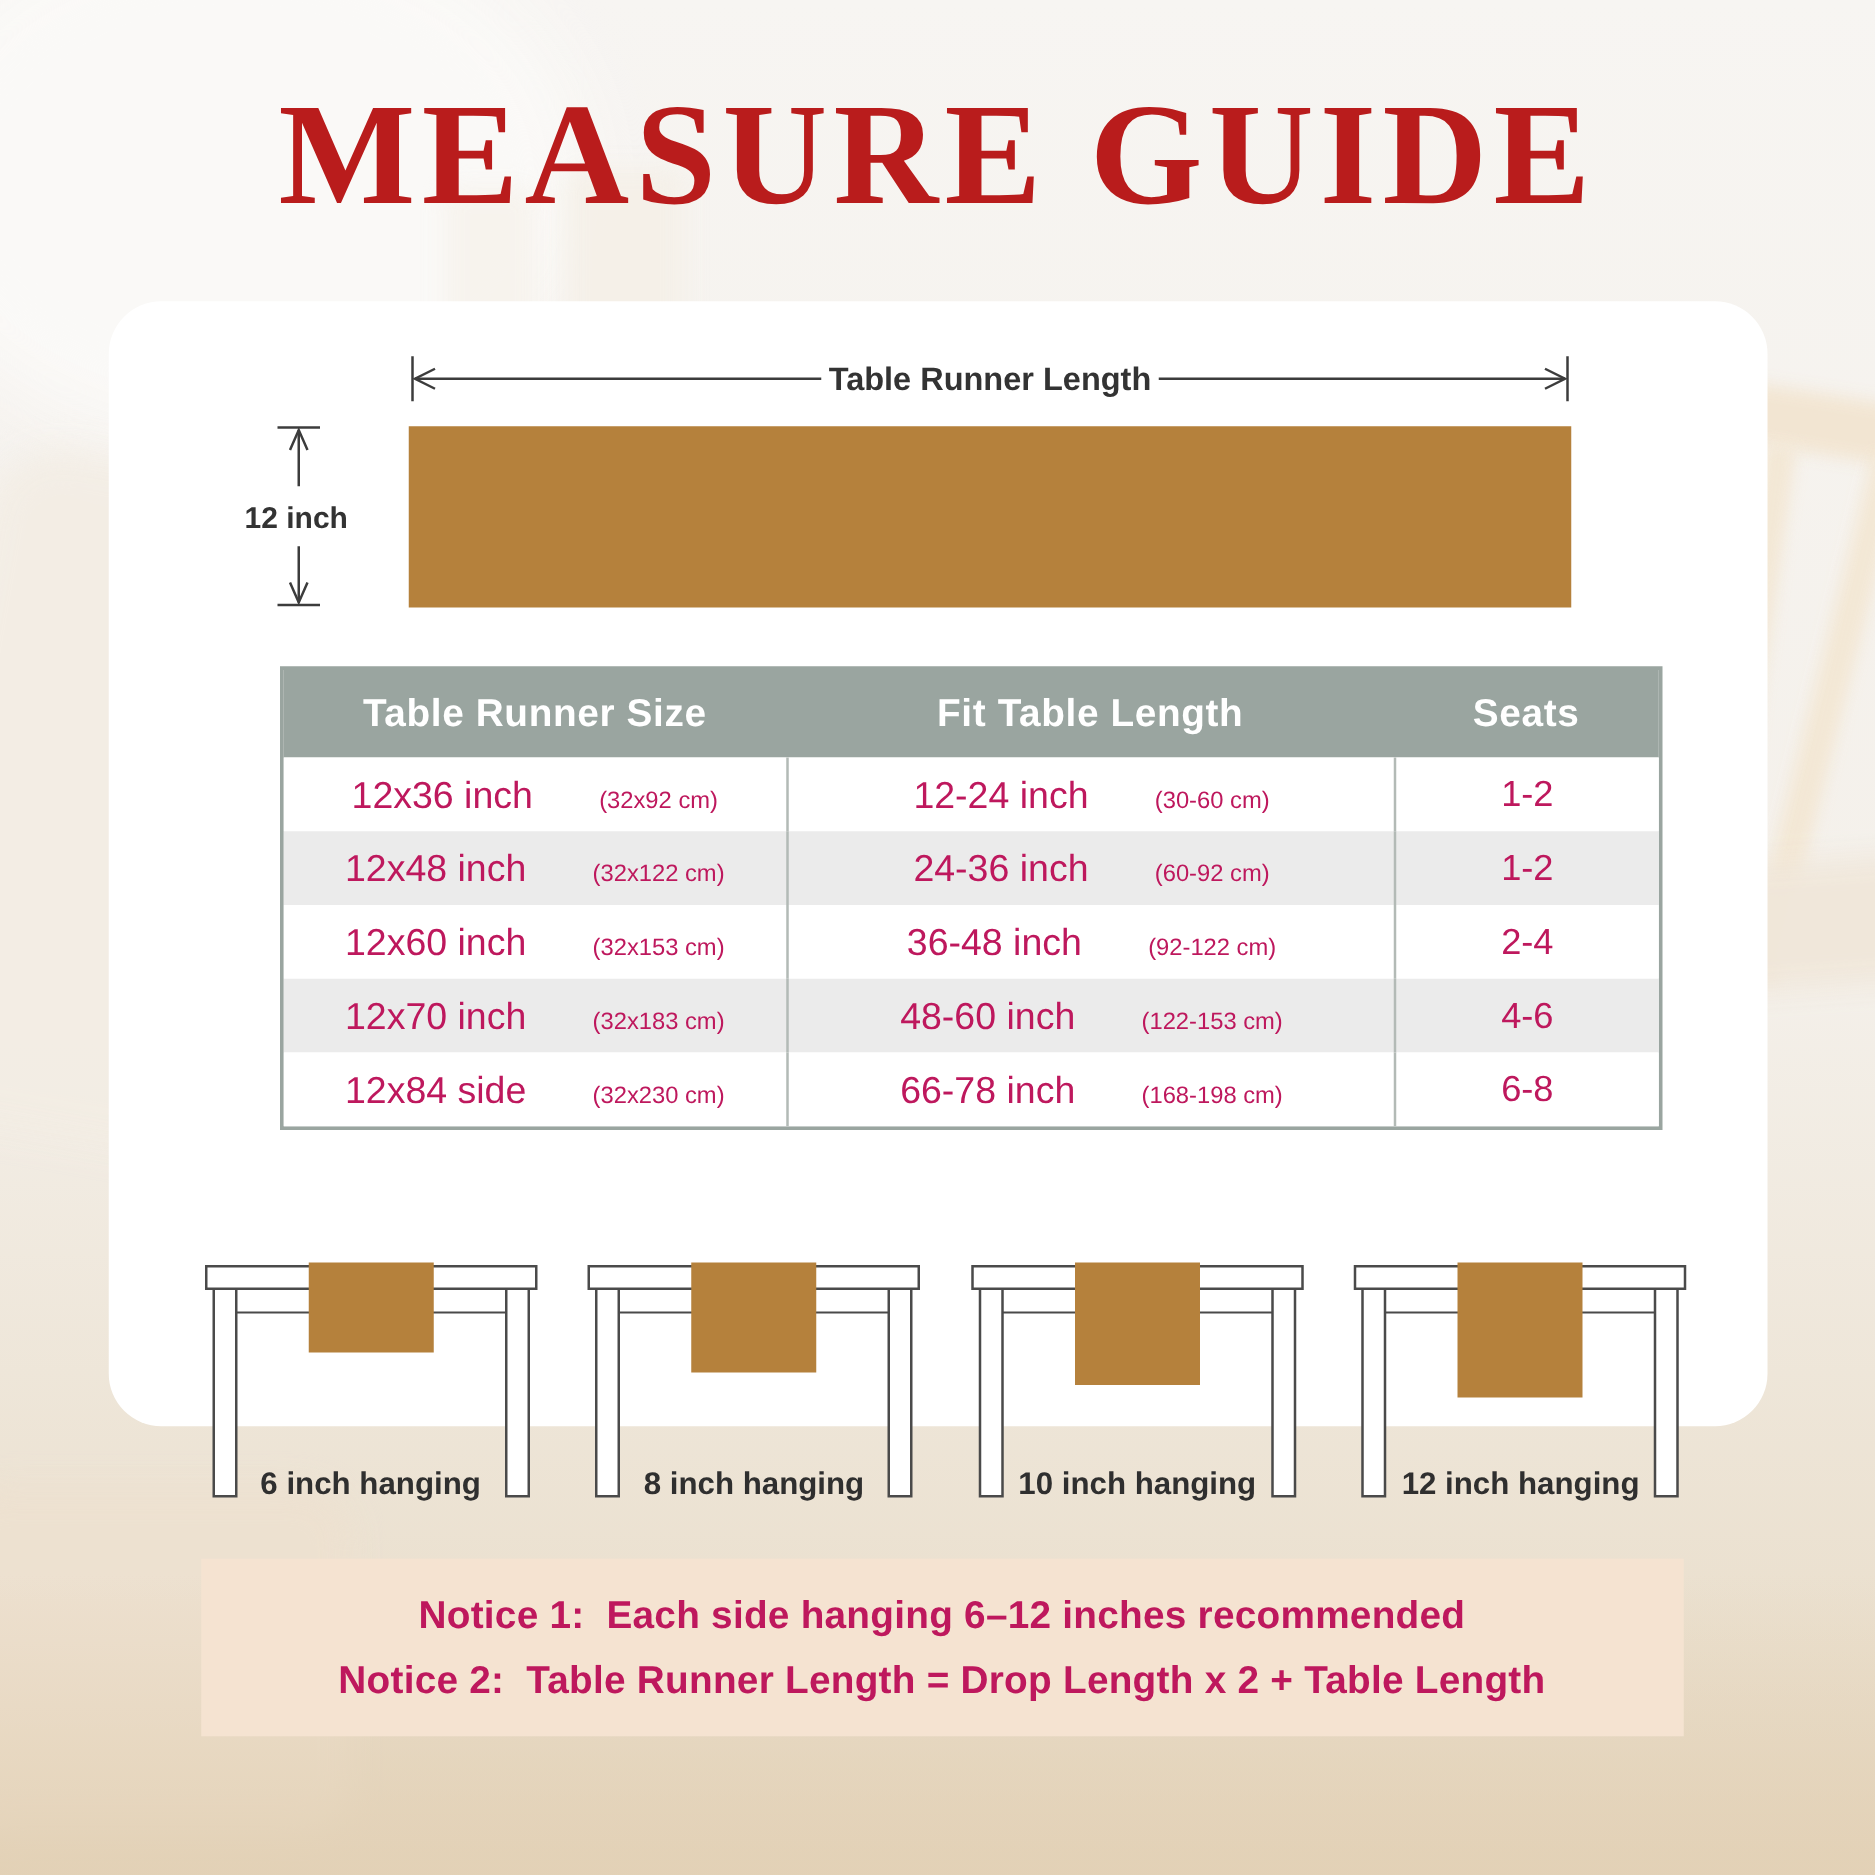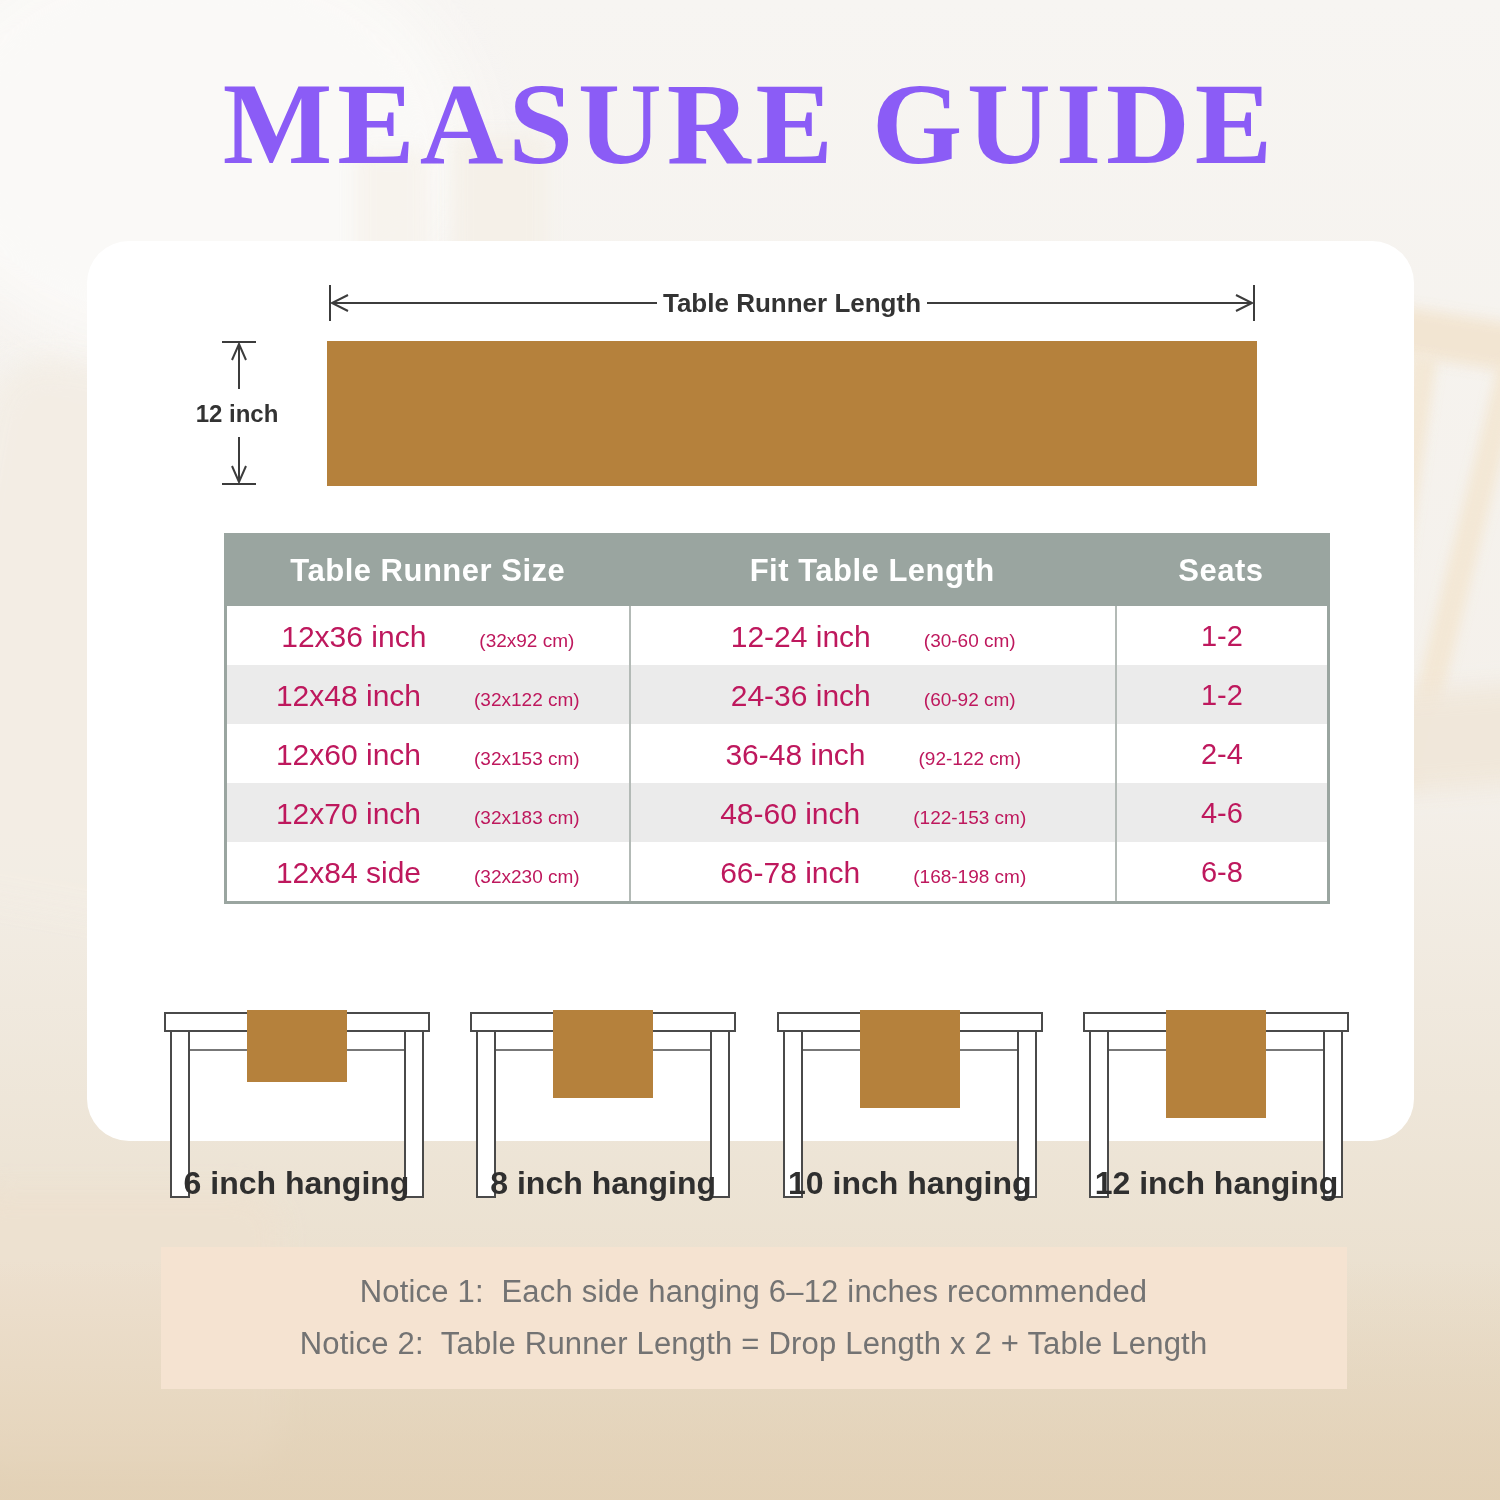--- a/index.html
+++ b/index.html
@@ -20,21 +20,21 @@
   .sp3{right:152px;top:350px;width:24px;height:410px;background:#f3e6d1;transform:rotate(2deg);filter:blur(6px);opacity:.8;}
   .seat{right:-70px;top:700px;width:540px;height:100px;background:#f0e7da;border-radius:30px;transform:rotate(-4deg);filter:blur(11px);opacity:.95;}
   .lblob{left:-50px;top:370px;width:270px;height:540px;background:#f3ede4;border-radius:60px;transform:rotate(10deg);filter:blur(14px);opacity:.9;}
   .lchair{left:-40px;bottom:30px;width:320px;height:280px;background:#eee1d0;border-radius:40px;filter:blur(13px);opacity:.85;}
   .floor{left:0;bottom:0;width:100%;height:240px;background:linear-gradient(180deg,rgba(230,214,190,0) 0%,rgba(226,208,180,.85) 100%);}
 
   
   h1.title{
     margin:0;padding-top:58px;text-align:center;position:relative;
     font-family:"Liberation Serif","DejaVu Serif",serif;font-weight:700;
-    font-size:116px;line-height:1.15;letter-spacing:5px;color:#8b5cf6;
+    font-size:116px;line-height:1.15;letter-spacing:5px;color:#b91c1c;
   }
 
   
   .card{
     position:relative;width:1327px;height:900px;margin:50px auto 0;
     background:#ffffff;border-radius:42px;
   }
   .card svg{display:block;}
 
   .dim-h{position:absolute;left:240px;top:42px;}
@@ -49,28 +49,28 @@
   .t-row.alt{background:#ebebeb;}
   .t-row .c{display:flex;align-items:baseline;justify-content:center;gap:8px;color:#be185d;padding-top:14px;box-sizing:border-box;}
   .t-row .c + .c{border-left:2px solid #b3bab6;}
   .t-row .main{font-size:30px;}
   .t-row .cm{font-size:19px;margin-left:45px;}
   .t-row .seats{font-size:29px;}
 
   
   .diagrams{position:absolute;left:70px;top:766px;width:1200px;height:210px;display:flex;justify-content:space-between;}
   .diagram{position:relative;width:280px;height:205px;}
-  .diagram-label{position:absolute;left:0;right:0;bottom:10px;text-align:center;font-size:32px;font-weight:700;color:#2f2f2f;}
+  .diagram-label{position:absolute;left:0;right:0;bottom:10px;text-align:center;font-size:25px;font-weight:700;color:#2f2f2f;}
 
   
   .notice{
     position:absolute;left:74px;top:1006px;width:1186px;height:142px;background:#f5e3d1;
     display:flex;flex-direction:column;align-items:center;justify-content:center;gap:16px;
   }
-  .notice div{font-size:31px;font-weight:400;color:#737373;white-space:pre;letter-spacing:.2px;}
+  .notice div{font-size:31px;font-weight:700;color:#be185d;white-space:pre;letter-spacing:.2px;}
 </style>
 </head>
 <body>
 
 <div class="bg">
   <div class="blob1"></div>
   <div class="canister1"></div>
   <div class="canister2"></div>
   <div class="rail"></div>
   <div class="sp1"></div>

